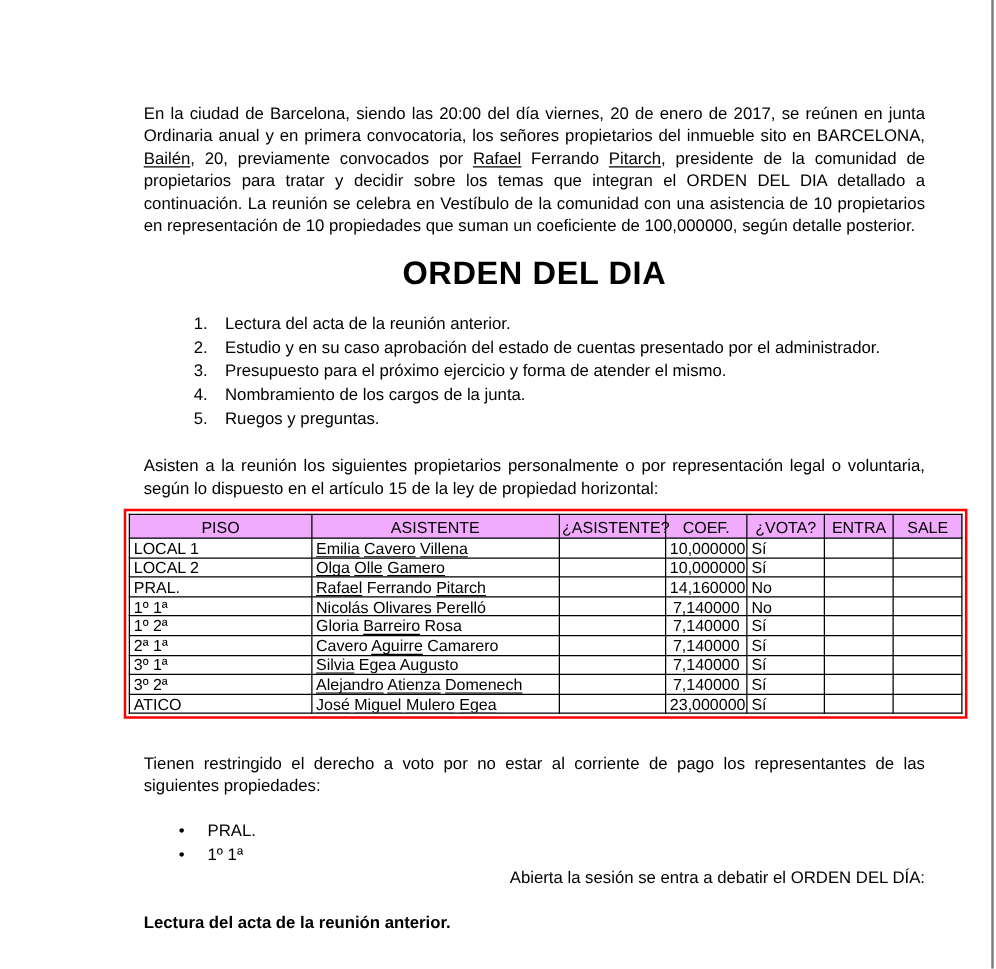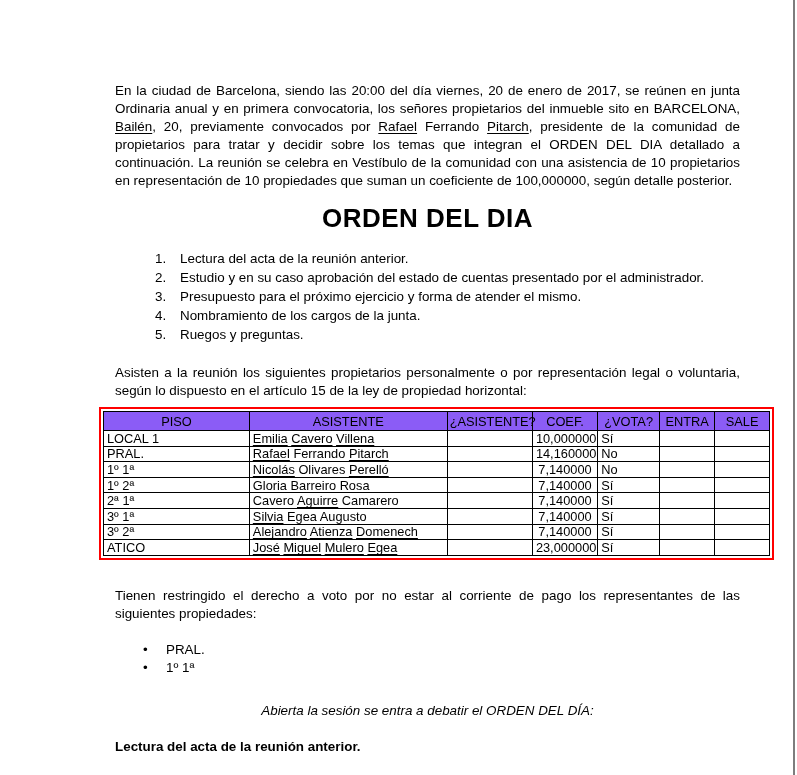--- a/index.html
+++ b/index.html
@@ -41,33 +41,33 @@
     margin:7px 0 0 -16px;
     width:675px;
     border:2px solid #ff0000;
     padding:2px;
   }
   table.attend{
     border-collapse:collapse;width:100%;table-layout:fixed;
     font-size:12.8px;
   }
   table.attend th{
-    background:#8b5cf6;font-weight:normal;text-align:center;
+    background:#f0abfc;font-weight:normal;text-align:center;
     height:18px;border:1px solid #000;padding:0 2px;line-height:15px;
   }
   table.attend td{
     border:1px solid #000;height:14.6px;padding:0 3px;line-height:13px;
     overflow:hidden;white-space:nowrap;
   }
   td.coef{text-align:center;padding-right:4px;}
   .restricted-para{margin-top:27px;}
   .bullets{margin:18px 0 0 0;}
   .bullet-item{display:flex;font-size:13.4px;line-height:18.5px;}
   .bullet-dot{display:inline-block;margin-left:28px;width:23px;flex:0 0 23px;}
-  .session-line{margin-top:24px;text-align:center;font-style:italic;}
+  .session-line{text-align:right;}
   .section-heading{
     margin:18px 0 0 0;font-weight:bold;font-size:13.4px;line-height:18px;
   }
 </style>
 </head>
 <body>
 
 <div class="doc">
 
   <p class="para" id="intro-para"><span>En la ciudad de Barcelona, siendo las 20:00 del día viernes, 20 de enero de 2017, se reúnen en junta Ordinaria anual y en primera convocatoria, los señores propietarios del inmueble sito en BARCELONA, </span><span class="missp">Bailén</span><span>, 20, previamente convocados por </span><span class="missp">Rafael</span><span> Ferrando </span><span class="missp">Pitarch</span><span>, presidente de la comunidad de propietarios para tratar y decidir sobre los temas que integran el ORDEN DEL DIA detallado a continuación. La reunión se celebra en Vestíbulo de la comunidad con una asistencia de 10 propietarios en representación de 10 propiedades que suman un coeficiente de 100,000000, según detalle posterior.</span></p>
@@ -125,20 +125,29 @@
           <tr>
             <td>LOCAL 1</td>
             <td><span class="missp">Emilia</span> <span class="missp">Cavero</span> <span class="missp">Villena</span></td>
             <td></td>
             <td class="coef">10,000000</td>
             <td>Sí</td>
             <td></td>
             <td></td>
           </tr>
           <tr>
+            <td>LOCAL 2</td>
+            <td><span class="missp">Olga</span> <span class="missp">Olle</span> <span class="missp">Gamero</span></td>
+            <td></td>
+            <td class="coef">10,000000</td>
+            <td>Sí</td>
+            <td></td>
+            <td></td>
+          </tr>
+          <tr>
             <td>PRAL.</td>
             <td><span class="missp">Rafael</span> <span>Ferrando</span> <span class="missp">Pitarch</span></td>
             <td></td>
             <td class="coef">14,160000</td>
             <td>No</td>
             <td></td>
             <td></td>
           </tr>
           <tr>
             <td>1º 1ª</td>

